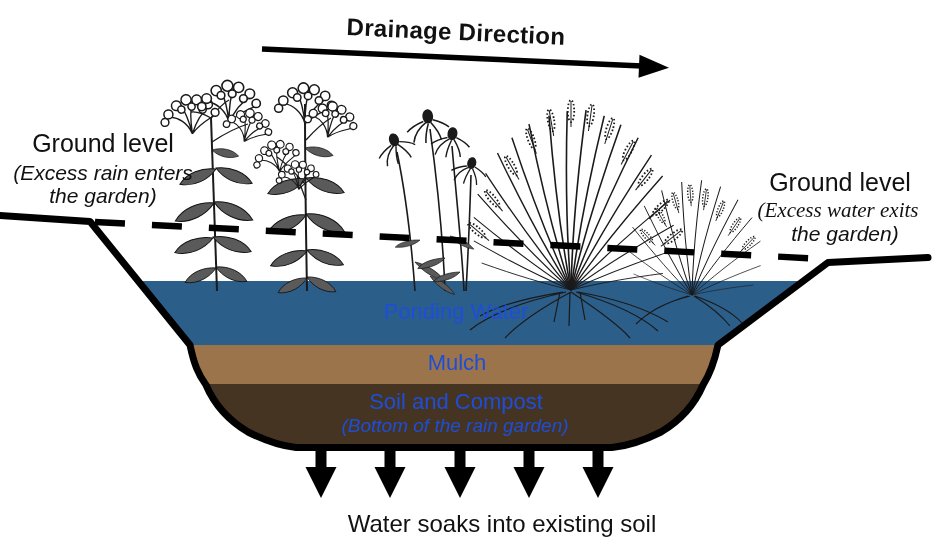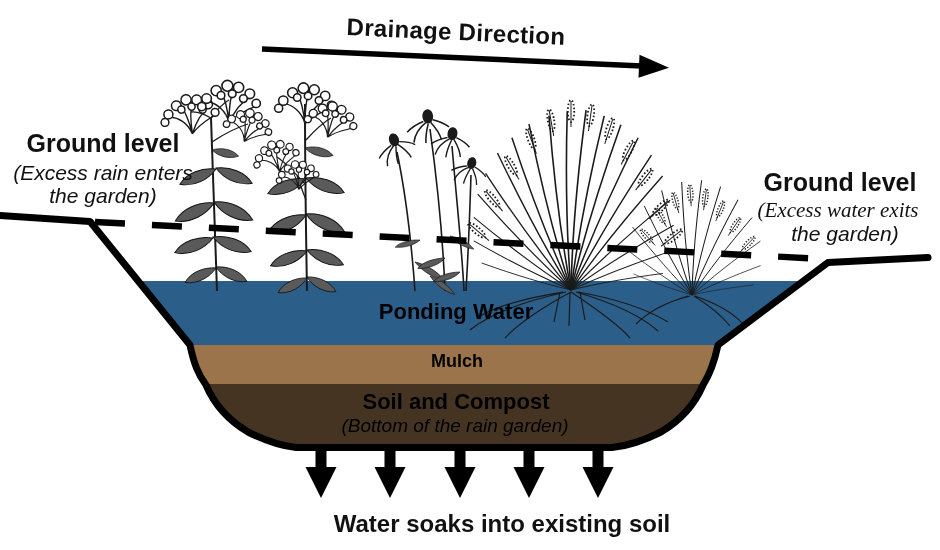--- a/index.html
+++ b/index.html
@@ -2,32 +2,32 @@
 <html><head>
 <meta charset="utf-8">
 <style>
   html,body{margin:0;padding:0;background:#fff;}
   .stage{
     position:relative;width:940px;height:550px;background:#fff;overflow:hidden;
     font-family:"Liberation Sans",sans-serif;color:#111;
   }
   .stage svg{position:absolute;left:0;top:0;}
   .txt{position:absolute;white-space:nowrap;line-height:1;transform:translateX(-50%);}
-  .b{font-weight:700;}
+  .b{font-weight:400;}
   .i{font-style:italic;font-weight:400;text-align:right;}
-  .white{color:#000000;}
+  .white{color:#1d4ed8;}
   .title{top:20px;left:456px;font-size:24px;font-weight:700;transform:translateX(-50%) rotate(2.6deg);letter-spacing:.3px;}
   .gl-l-h{top:131px;left:103px;font-size:25px;}
   .gl-l-1{top:162px;left:103px;font-size:21px;}
   .gl-l-2{top:185px;left:103px;font-size:21px;}
   .gl-r-h{top:170px;left:840px;font-size:25px;}
   .gl-r-1{top:200px;left:838px;font-size:21px;font-family:Liberation Serif, serif;}
   .gl-r-2{top:223px;left:845px;font-size:21px;}
   .lay-pond{top:301px;left:456px;font-size:22px;}
-  .lay-mulch{top:352px;left:457px;font-size:18px;}
+  .lay-mulch{top:352px;left:457px;font-size:22px;}
   .lay-soil{top:391px;left:456px;font-size:22px;}
   .lay-soil-n{top:416px;left:455px;font-size:19px;}
   .bottom-cap{top:512px;left:502px;font-size:24px;}
 </style>
 </head>
 <body>
 
 <div class="stage">
 
   <svg width="940" height="550" viewBox="0 0 940 550">

